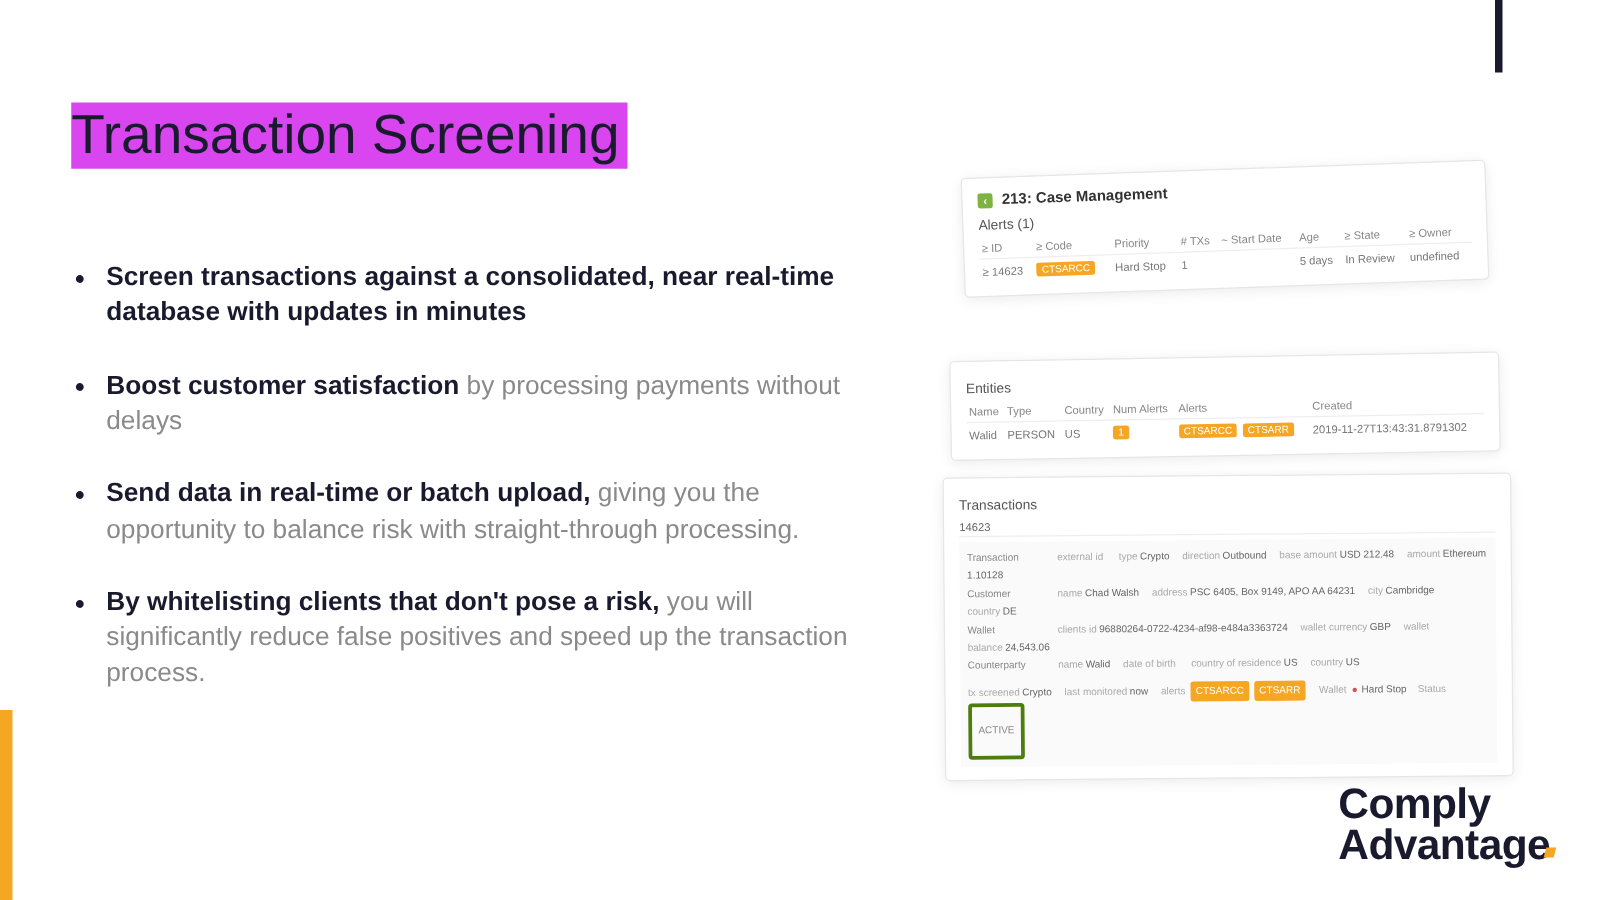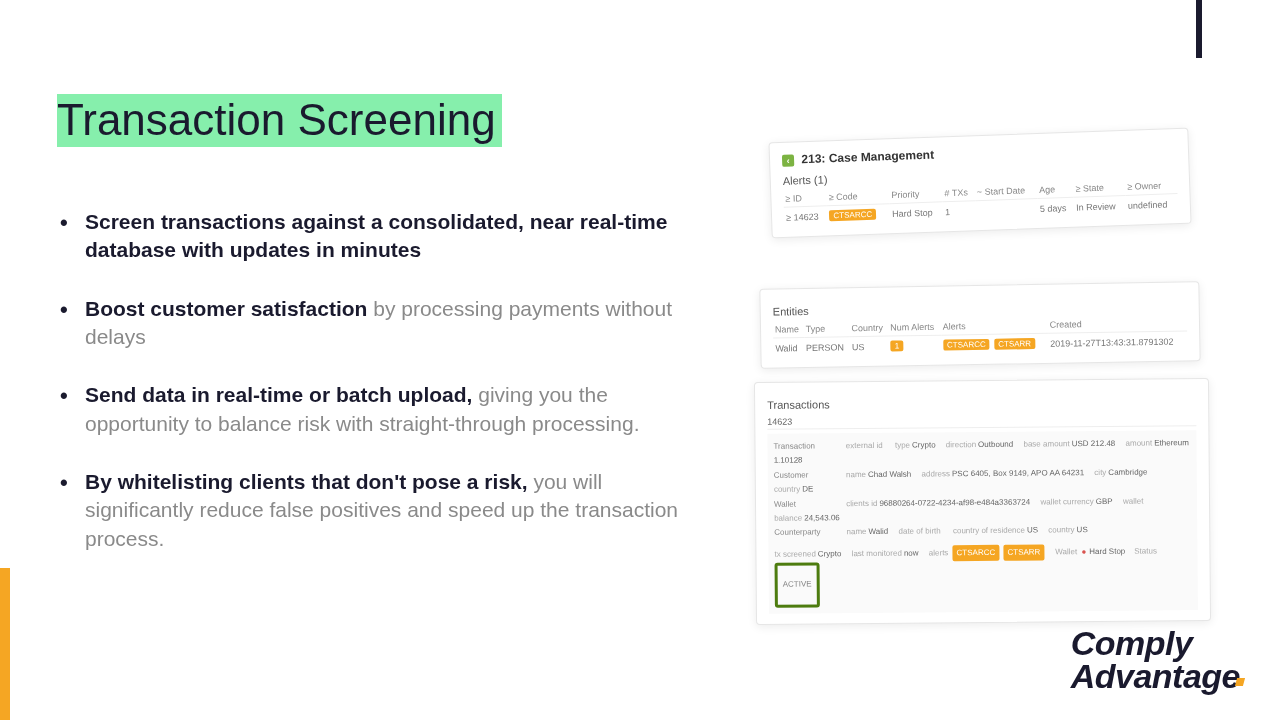--- a/index.html
+++ b/index.html
@@ -27,24 +27,23 @@
     height: 152px;
     background: #f5a623;
   }
   .slide-title {
     position: absolute;
     top: 82px;
     left: 57px;
     font-size: 44px;
     font-weight: 400;
     color: #1a1a2e;
-    background: #86efac;
+    background: #d946ef;
     padding: 0 6px 0 0;
     line-height: 1.2;
-    margin-top: 12px;
   }
   .bullets {
     position: absolute;
     top: 208px;
     left: 60px;
     width: 620px;
     list-style: none;
   }
   .bullets li {
     position: relative;
@@ -189,21 +188,20 @@
   .logo {
     position: absolute;
     right: 40px;
     bottom: 28px;
     text-align: left;
     font-weight: 700;
     color: #1a1a2e;
     line-height: 0.95;
     font-size: 34px;
     letter-spacing: -0.5px;
-    font-style: italic;
   }
   .logo .line2 { position: relative; text-align: right; }
   .logo .line2::after{
     content:"";
     position:absolute;
     right:-4px;
     bottom:6px;
     width:8px;
     height:8px;
     background:#f5a623;

